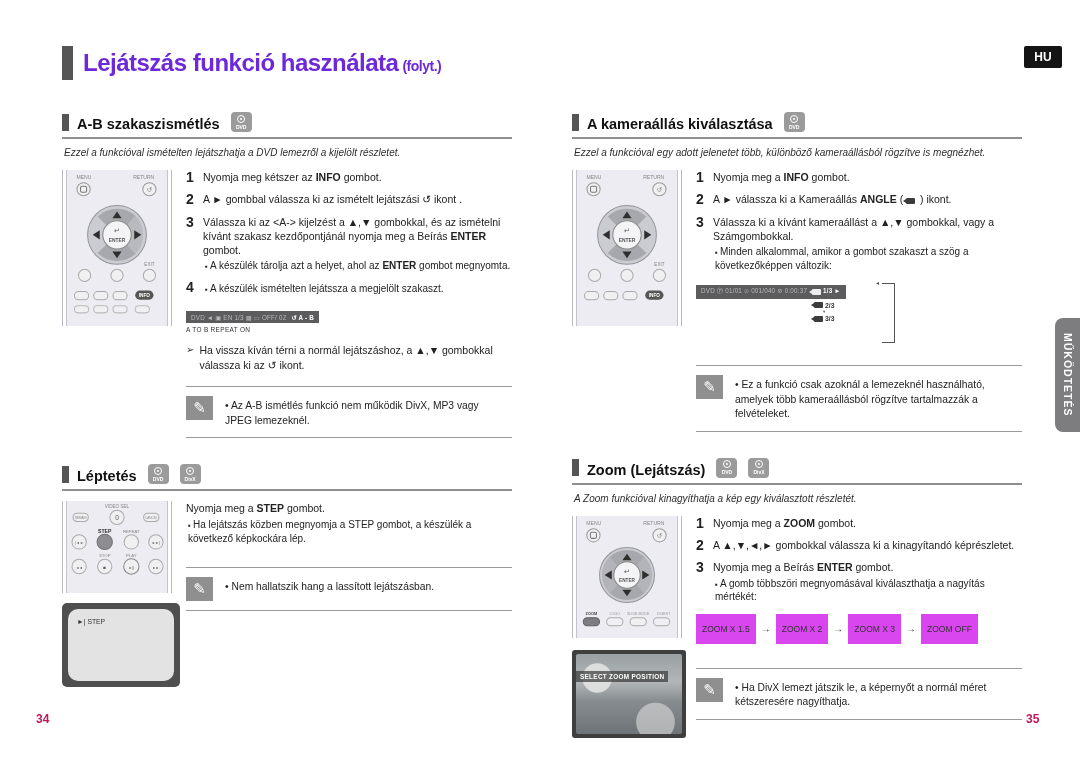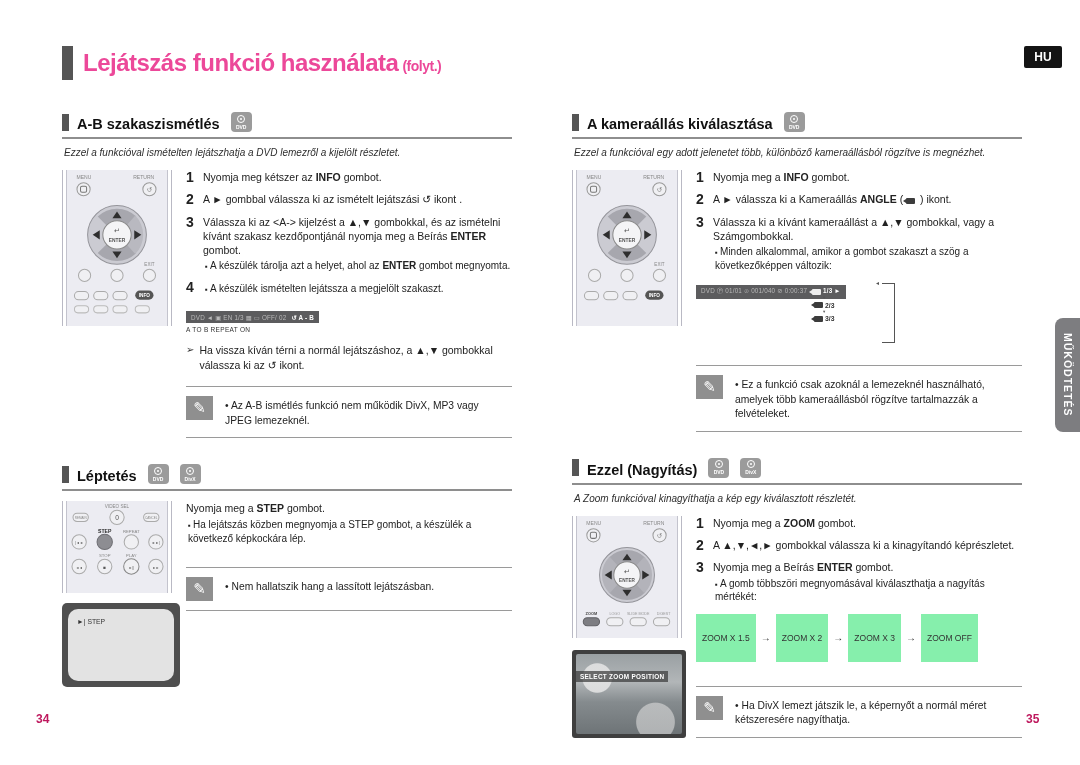--- a/index.html
+++ b/index.html
@@ -2,21 +2,21 @@
 <html><head>
 <meta charset="utf-8">
 <style>
   * { margin:0; padding:0; box-sizing:border-box; }
   html,body { width:1080px; height:765px; background:#fff; font-family:"Liberation Sans", sans-serif; color:#222; }
   .page { position:relative; width:1080px; height:765px; background:#fff; overflow:hidden; }
 
   
   .page-header { position:absolute; left:62px; top:46px; display:flex; align-items:center; }
   .accent-bar { width:11px; height:34px; background:#555; margin-right:10px; }
-  .page-title { font-size:24px; font-weight:bold; color:#ec4899; letter-spacing:-0.5px; }
+  .page-title { font-size:24px; font-weight:bold; color:#6d28d9; letter-spacing:-0.5px; }
   .page-title .suffix { font-size:14px; font-weight:bold; margin-left:4px; }
   .hu-badge { position:absolute; left:1024px; top:46px; width:38px; height:22px; background:#141414; color:#fff;
     font-size:12px; font-weight:bold; display:flex; align-items:center; justify-content:center; border-radius:2px; }
 
   
   .col { position:absolute; top:112px; width:450px; }
   .col-left { left:62px; }
   .col-right { left:572px; }
 
   
@@ -73,21 +73,21 @@
   .angle-diagram { position:relative; margin:4px 0 2px 0; height:72px; }
   .angle-col { position:absolute; left:118px; top:16px; display:flex; flex-direction:column; align-items:center; }
   .tick { font-size:4.5px; color:#555; line-height:1; margin:1px 0; }
   .angle-item { display:flex; align-items:center; font-size:6.8px; font-weight:bold; color:#333; }
   .angle-loop { position:absolute; left:186px; top:4px; width:13px; height:60px;
     border-top:1px solid #555; border-right:1px solid #555; border-bottom:1px solid #555; }
   .angle-loop::before { content:"◄"; position:absolute; left:-7px; top:-4px; font-size:5px; color:#555; }
 
   
   .zoom-chain { display:flex; align-items:center; gap:5px; margin:10px 0 0 0; flex-wrap:nowrap; }
-  .zoom-box { background:#86efac; color:#333; font-size:8.5px; padding:19px 6px; white-space:nowrap; }
+  .zoom-box { background:#d946ef; color:#333; font-size:8.5px; padding:10px 6px; white-space:nowrap; }
   .zoom-arrow { font-size:10px; font-weight:bold; color:#333; }
 
   
   .tv-screen { width:118px; background:#4f4f4f; border-radius:5px; padding:6px; margin-top:10px; }
   .tv-inner { background:#e3e3e3; border-radius:10px; height:72px; font-size:6.8px; color:#333; padding:9px 0 0 9px; }
   .photo-screen { width:114px; height:88px; background:#3f3f3f; border-radius:3px; padding:4px; margin-top:12px; position:relative; }
   .photo-inner { width:100%; height:100%; border-radius:2px; overflow:hidden; position:relative;
     background:
       radial-gradient(circle at 20% 30%, rgba(230,230,230,0.85) 0 14%, transparent 15%),
       radial-gradient(circle at 75% 85%, rgba(220,220,220,0.6) 0 18%, transparent 19%),
@@ -361,21 +361,21 @@
 
         <div class="note">
           <div class="note-icon">✎</div>
           <div class="note-text">Ez a funkció csak azoknál a lemezeknél használható, amelyek több kameraállásból rögzítve tartalmazzák a felvételeket.</div>
         </div>
       </div>
     </div>
 
     <div class="sec-head mt-sec">
       <span class="sec-bar"></span>
-      <span class="sec-title">Ezzel (Nagyítás)</span>
+      <span class="sec-title">Zoom (Lejátszás)</span>
       <span class="disc-badge">
           <span class="disc-icon"></span>
           <span class="disc-label">DVD</span>
         </span>
       <span class="disc-badge">
           <span class="disc-icon"></span>
           <span class="disc-label">DivX</span>
         </span>
     </div>
     <div class="subtitle">A Zoom funkcióval kinagyíthatja a kép egy kiválasztott részletét.</div>

